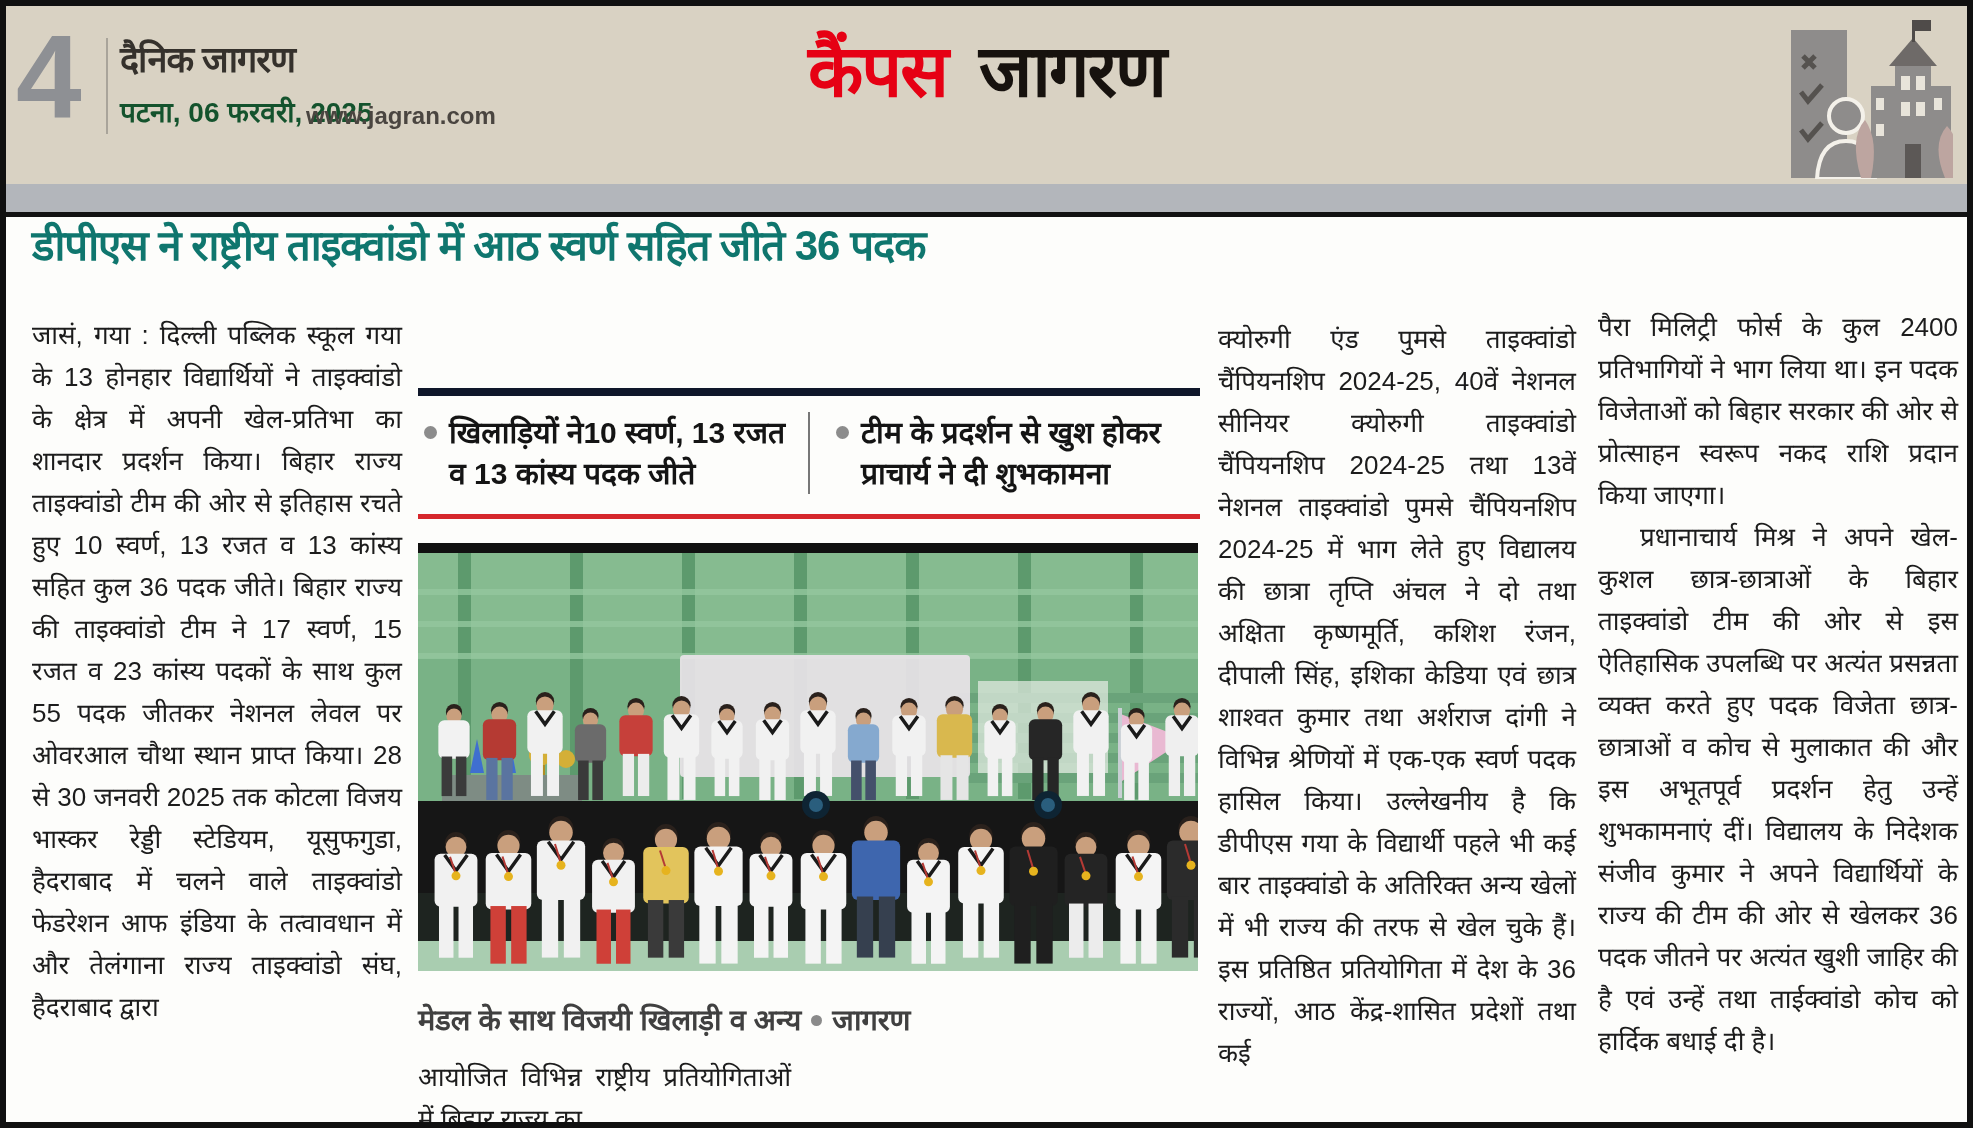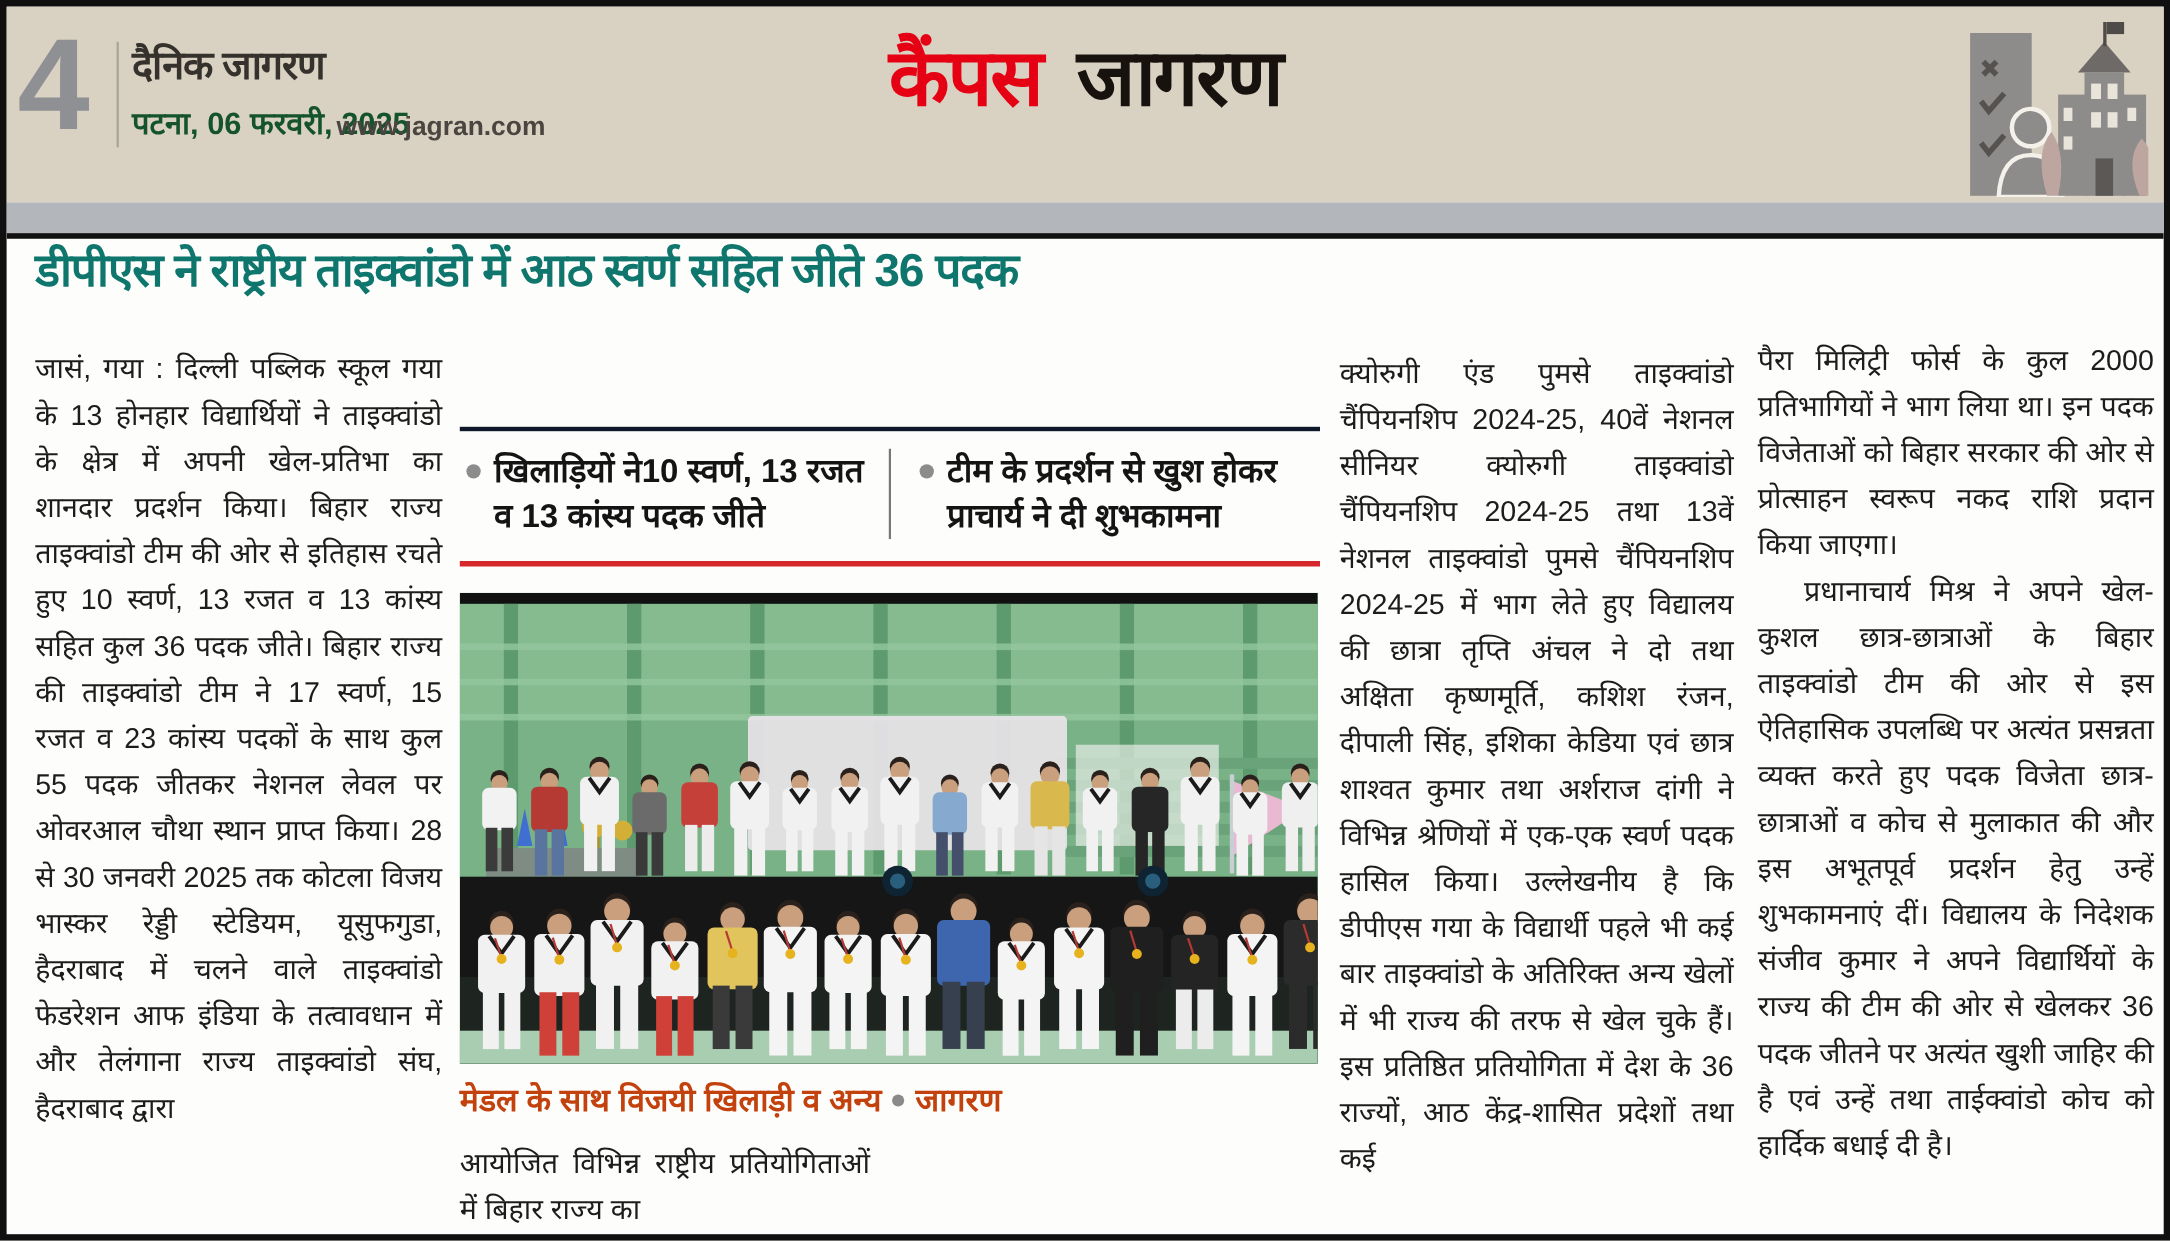--- a/index.html
+++ b/index.html
@@ -25,28 +25,28 @@
   .headline{position:absolute;left:26px;top:218px;width:1600px;font-size:42px;font-weight:800;color:#0f766e;letter-spacing:-1px;line-height:1.05;}
   
   .bodytext{font-size:26px;line-height:42px;text-align:justify;color:#1c1c1c;}
   .col1{position:absolute;left:26px;top:308px;width:370px;}
   .col3{position:absolute;left:1212px;top:312px;width:358px;}
   .col4{position:absolute;left:1592px;top:300px;width:360px;}
   .col4 p{margin:0;}
   .col4 p + p{text-indent:42px;}
   
   .col2{position:absolute;left:412px;top:382px;width:782px;}
-  .callout{border-top:4px solid #0f172a;border-bottom:5px solid #d6272c;display:flex;align-items:stretch;padding:16px 0 20px 0;}
+  .callout{border-top:8px solid #0f172a;border-bottom:5px solid #d6272c;display:flex;align-items:stretch;padding:16px 0 20px 0;}
   .callout-item{display:flex;flex:1;}
   .bullet{width:13px;height:13px;border-radius:50%;background:#8c8c8c;margin:14px 12px 0 6px;flex:0 0 13px;}
   .callout-text{font-size:30px;line-height:41px;font-weight:700;color:#141414;}
   .callout-sep{width:2px;background:#777;margin:0 20px;}
   
   .photo{margin-top:24px;width:780px;height:428px;position:relative;background:#6fae7e;overflow:hidden;}
-  .caption{margin-top:12px;font-size:29px;font-weight:700;color:#c2410c;display:flex;align-items:center;}
+  .caption{margin-top:28px;font-size:29px;font-weight:700;color:#404040;display:flex;align-items:center;}
   .cap-bullet{display:inline-block;width:11px;height:11px;border-radius:50%;background:#8a8a8a;margin:4px 10px 0 10px;}
   .below-photo{margin-top:18px;display:flex;gap:36px;}
   .below-photo .bodytext{width:373px;}
 </style>
 </head>
 <body>
 
 <div class="page">
 
   <div class="header">
@@ -431,17 +431,17 @@
     </div>
 
     <div class="below-photo">
       <div class="bodytext">आयोजित विभिन्न राष्ट्रीय प्रतियोगिताओं में बिहार राज्य का</div>
     </div>
   </div>
 
   <div class="col3 bodytext">क्योरुगी एंड पुमसे ताइक्वांडो चैंपियनशिप 2024-25, 40वें नेशनल सीनियर क्योरुगी ताइक्वांडो चैंपियनशिप 2024-25 तथा 13वें नेशनल ताइक्वांडो पुमसे चैंपियनशिप 2024-25 में भाग लेते हुए विद्यालय की छात्रा तृप्ति अंचल ने दो तथा अक्षिता कृष्णमूर्ति, कशिश रंजन, दीपाली सिंह, इशिका केडिया एवं छात्र शाश्वत कुमार तथा अर्शराज दांगी ने विभिन्न श्रेणियों में एक-एक स्वर्ण पदक हासिल किया। उल्लेखनीय है कि डीपीएस गया के विद्यार्थी पहले भी कई बार ताइक्वांडो के अतिरिक्त अन्य खेलों में भी राज्य की तरफ से खेल चुके हैं। इस प्रतिष्ठित प्रतियोगिता में देश के 36 राज्यों, आठ केंद्र-शासित प्रदेशों तथा कई</div>
 
   <div class="col4 bodytext">
-    <p>पैरा मिलिट्री फोर्स के कुल 2000 प्रतिभागियों ने भाग लिया था। इन पदक विजेताओं को बिहार सरकार की ओर से प्रोत्साहन स्वरूप नकद राशि प्रदान किया जाएगा।</p>
+    <p>पैरा मिलिट्री फोर्स के कुल 2400 प्रतिभागियों ने भाग लिया था। इन पदक विजेताओं को बिहार सरकार की ओर से प्रोत्साहन स्वरूप नकद राशि प्रदान किया जाएगा।</p>
     <p>प्रधानाचार्य मिश्र ने अपने खेल-कुशल छात्र-छात्राओं के बिहार ताइक्वांडो टीम की ओर से इस ऐतिहासिक उपलब्धि पर अत्यंत प्रसन्नता व्यक्त करते हुए पदक विजेता छात्र-छात्राओं व कोच से मुलाकात की और इस अभूतपूर्व प्रदर्शन हेतु उन्हें शुभकामनाएं दीं। विद्यालय के निदेशक संजीव कुमार ने अपने विद्यार्थियों के राज्य की टीम की ओर से खेलकर 36 पदक जीतने पर अत्यंत खुशी जाहिर की है एवं उन्हें तथा ताईक्वांडो कोच को हार्दिक बधाई दी है।</p>
   </div>
 
 </div>
 
 </body></html>

